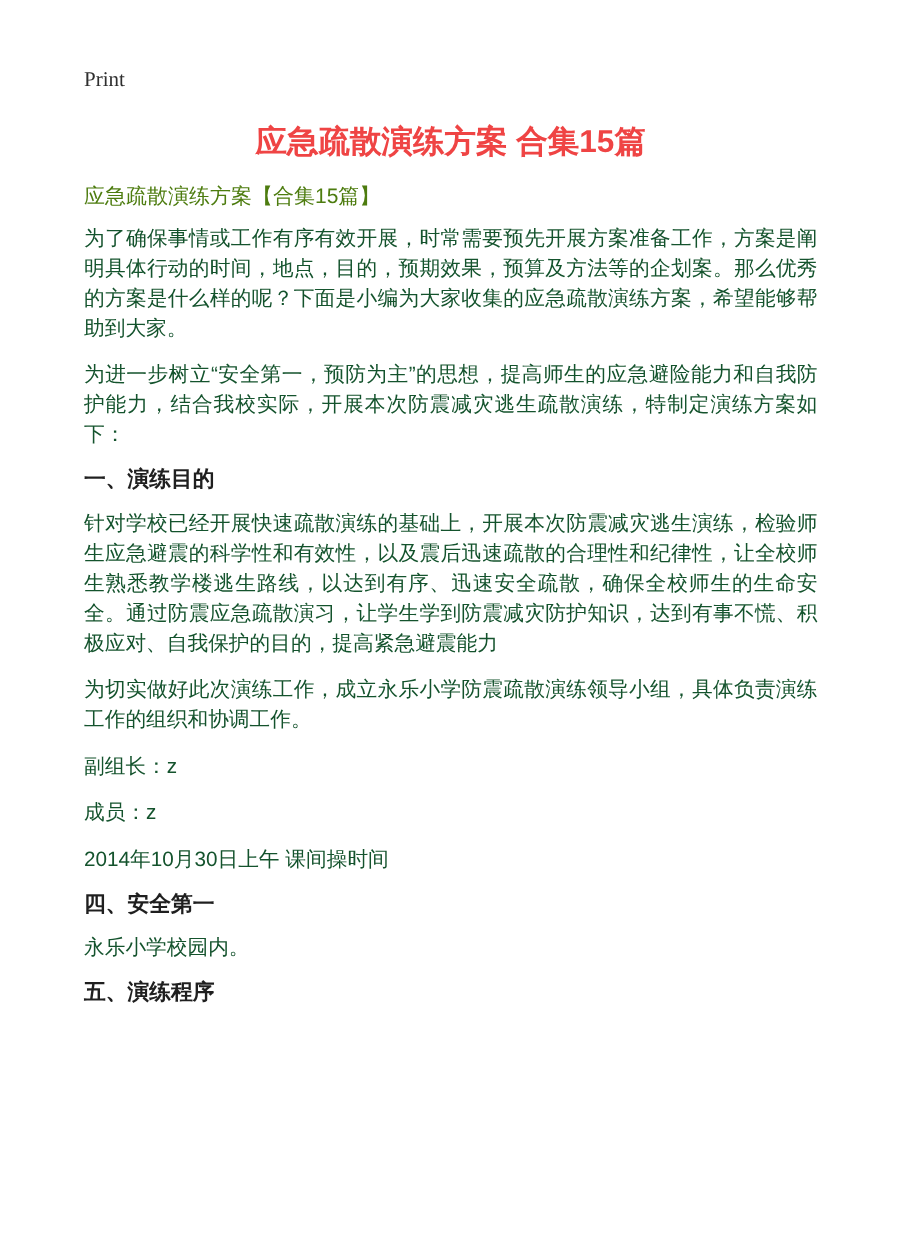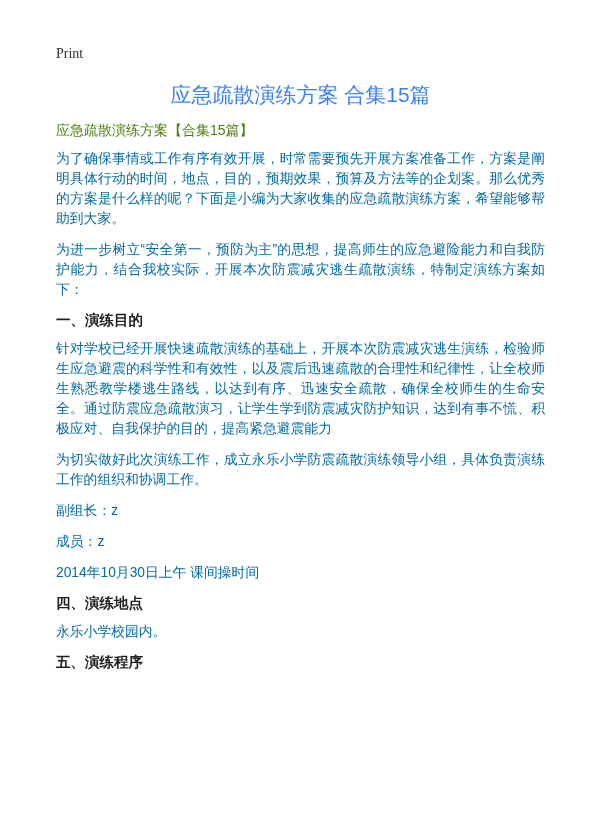--- a/index.html
+++ b/index.html
@@ -23,38 +23,38 @@
     font-size: 14px;
     line-height: 17px;
     color: #2f2f2f;
     margin: 0 0 20px 0;
     display: inline-block;
     cursor: pointer;
   }
   .doc-title {
     font-size: 21px;
     line-height: 26px;
-    font-weight: normal;
+    font-weight: bold;
     text-align: center;
-    color: #3b82f6;
+    color: #ef4444;
     margin: 0 0 14px 0;
   }
   .doc-subtitle {
     font-size: 14px;
     line-height: 17px;
     color: #4d7c0f;
     margin: 0 0 10px 0;
   }
   p.para {
     font-size: 13.8px;
     line-height: 20px;
     text-align: justify;
     text-justify: inter-ideograph;
     margin: 0 0 11px 0;
-    color: #0369a1;
+    color: #14532d;
   }
   h2.sec-heading {
     font-size: 14.5px;
     line-height: 18px;
     font-weight: bold;
     color: #1f1f1f;
     margin: 0 0 10px 0;
   }
 </style>
 </head>
@@ -81,19 +81,19 @@
   <p class="para">为切实做好此次演练工作，成立永乐小学防震疏散演练领导小组，具体负责演练工作的组织和协调工作。</p>
 
 
   <p class="para">副组长：z</p>
 
   <p class="para">成员：z</p>
 
 
   <p class="para">2014年10月30日上午 课间操时间</p>
 
-  <h2 class="sec-heading">四、演练地点</h2>
+  <h2 class="sec-heading">四、安全第一</h2>
 
   <p class="para">永乐小学校园内。</p>
 
   <h2 class="sec-heading">五、演练程序</h2>
 
 </div>
 
 </body></html>

